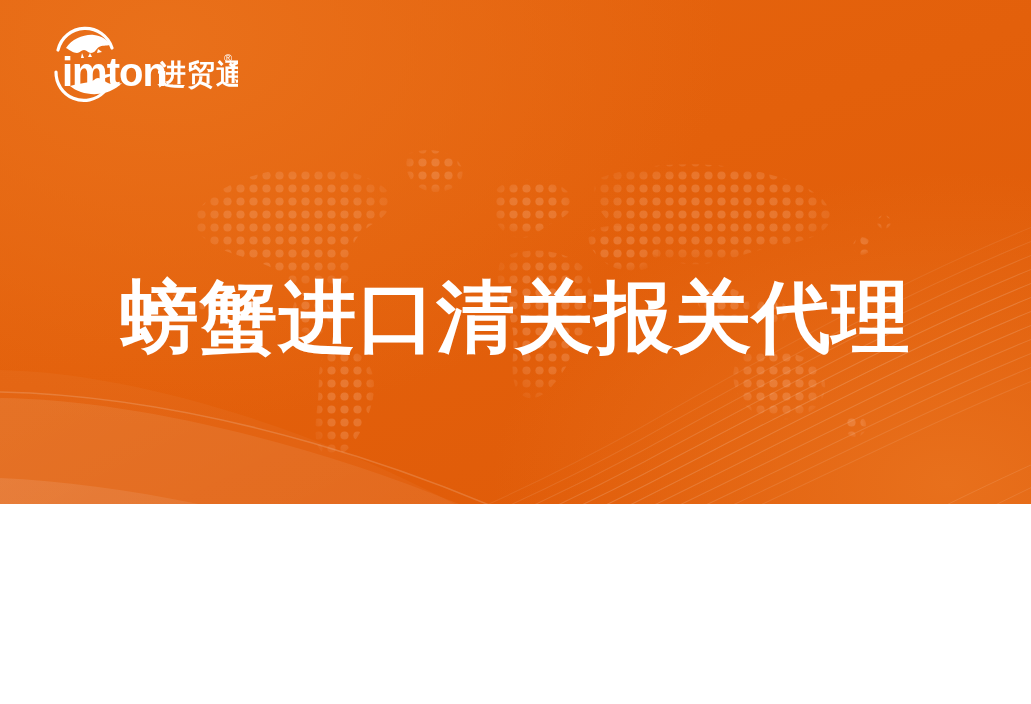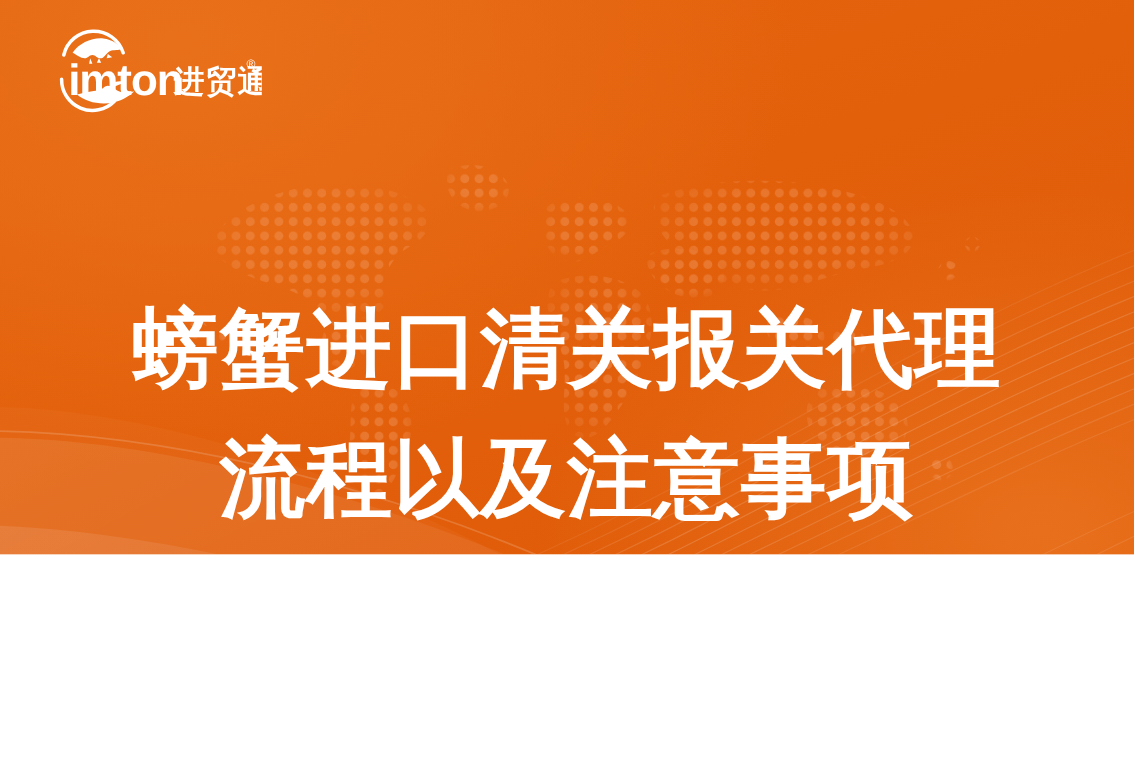--- a/index.html
+++ b/index.html
@@ -221,16 +221,15 @@
       <text x="24" y="64" font-family="'Liberation Sans', sans-serif" font-size="40" font-weight="700" fill="#ffffff" letter-spacing="-1">imton</text>
 
       <text x="120" y="62" font-family="'Liberation Sans', sans-serif" font-size="28" font-weight="700" fill="#ffffff" letter-spacing="1">进贸通</text>
 
       <text x="186" y="40" font-family="'Liberation Sans', sans-serif" font-size="11" fill="#ffffff">®</text>
     </svg>
   </div>
 
   <div class="headline">
     <span class="line">螃蟹进口清关报关代理</span>
-    <span class="line">流程以及注意事项</span>
   </div>
 
 </div>
 
 </body></html>

